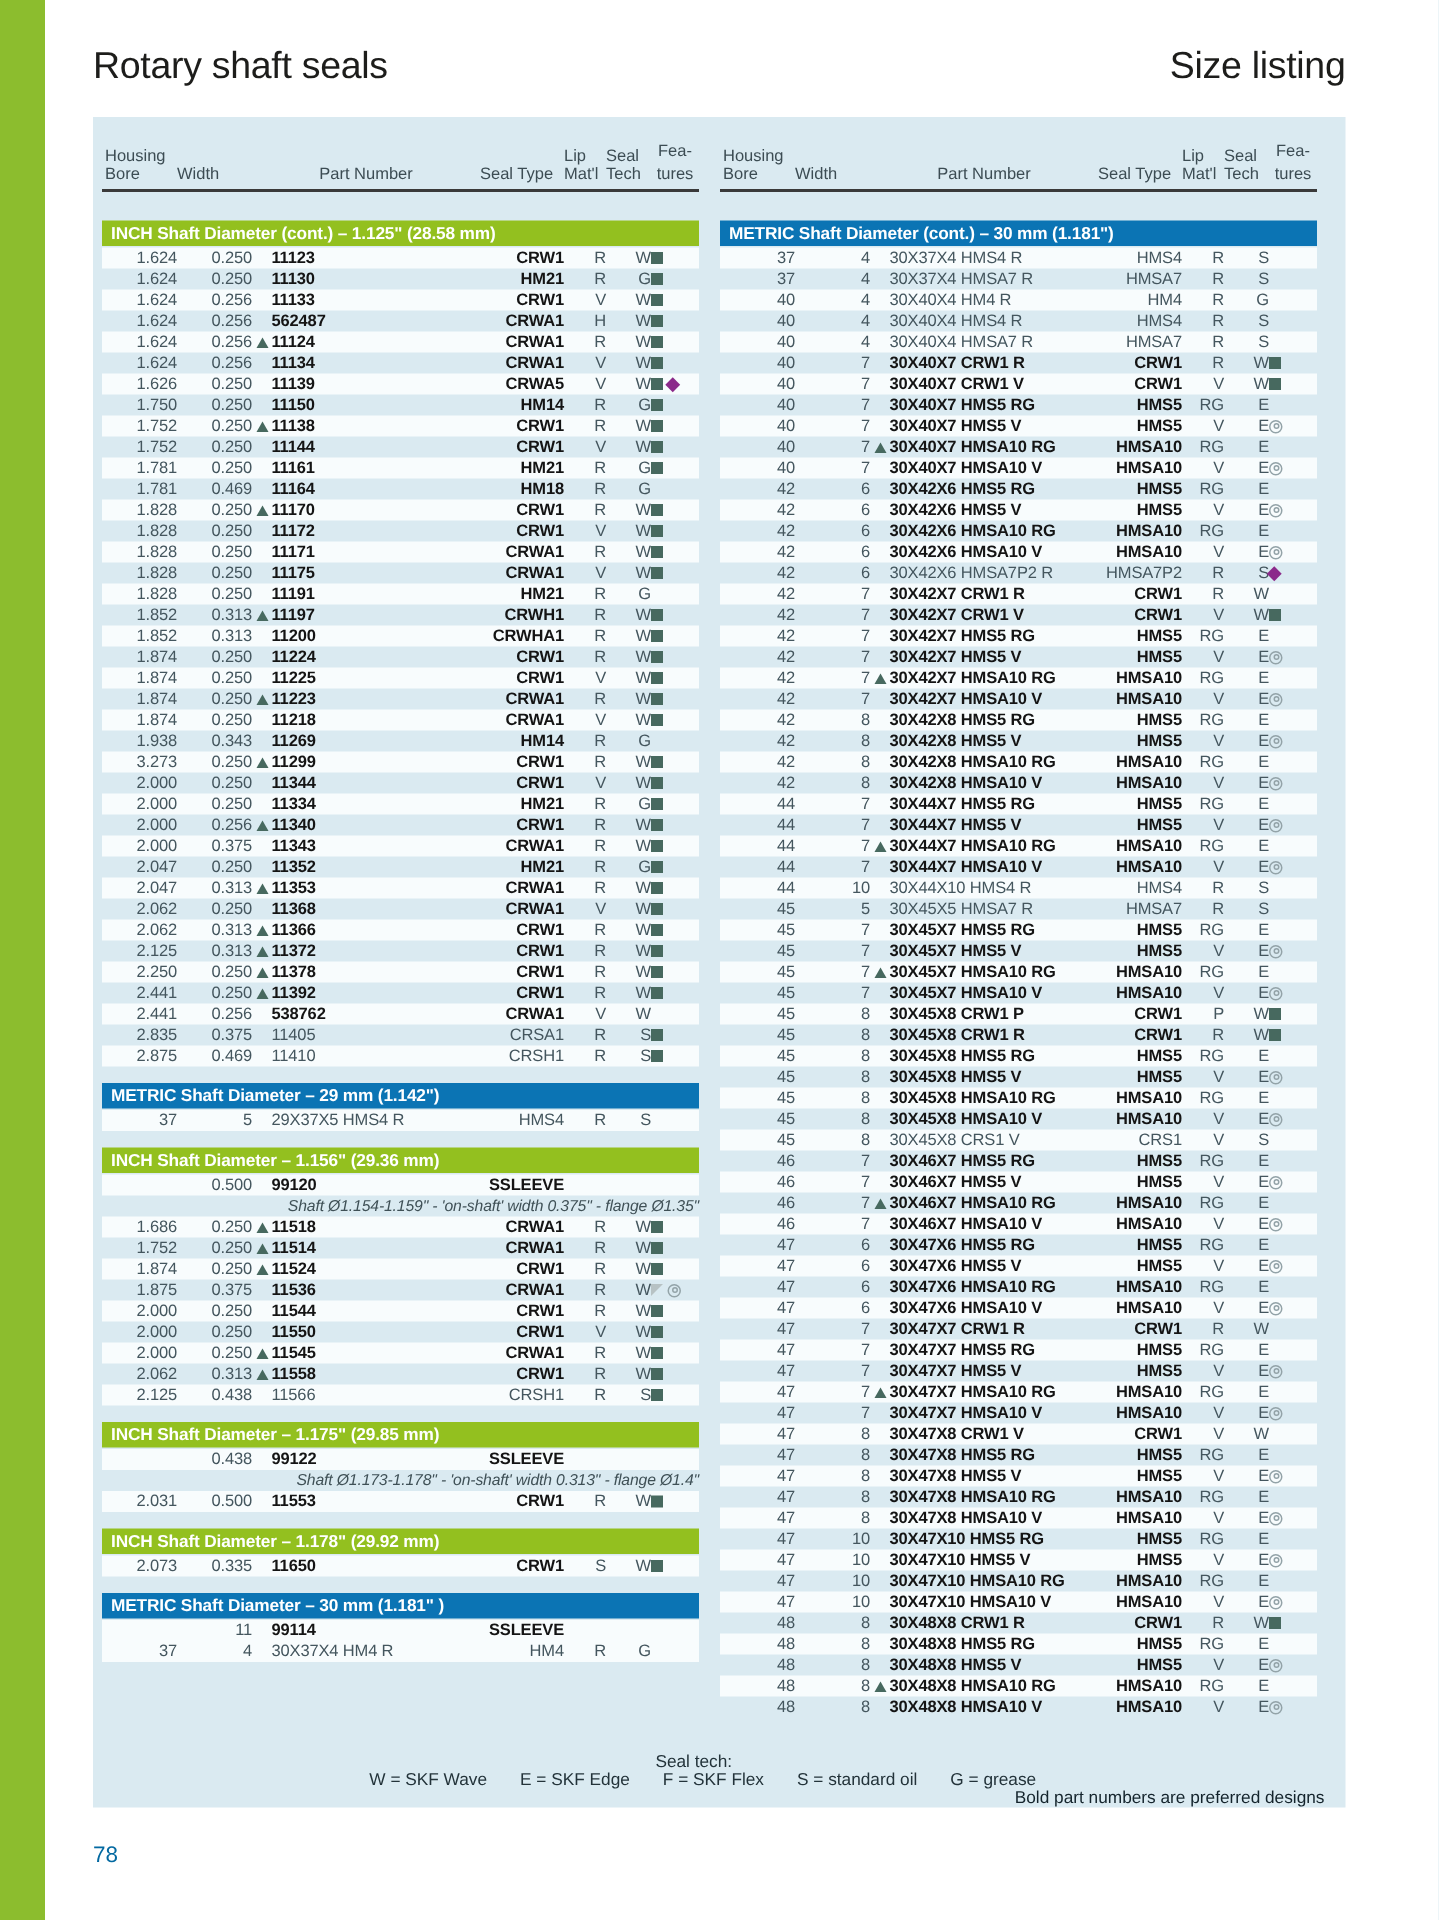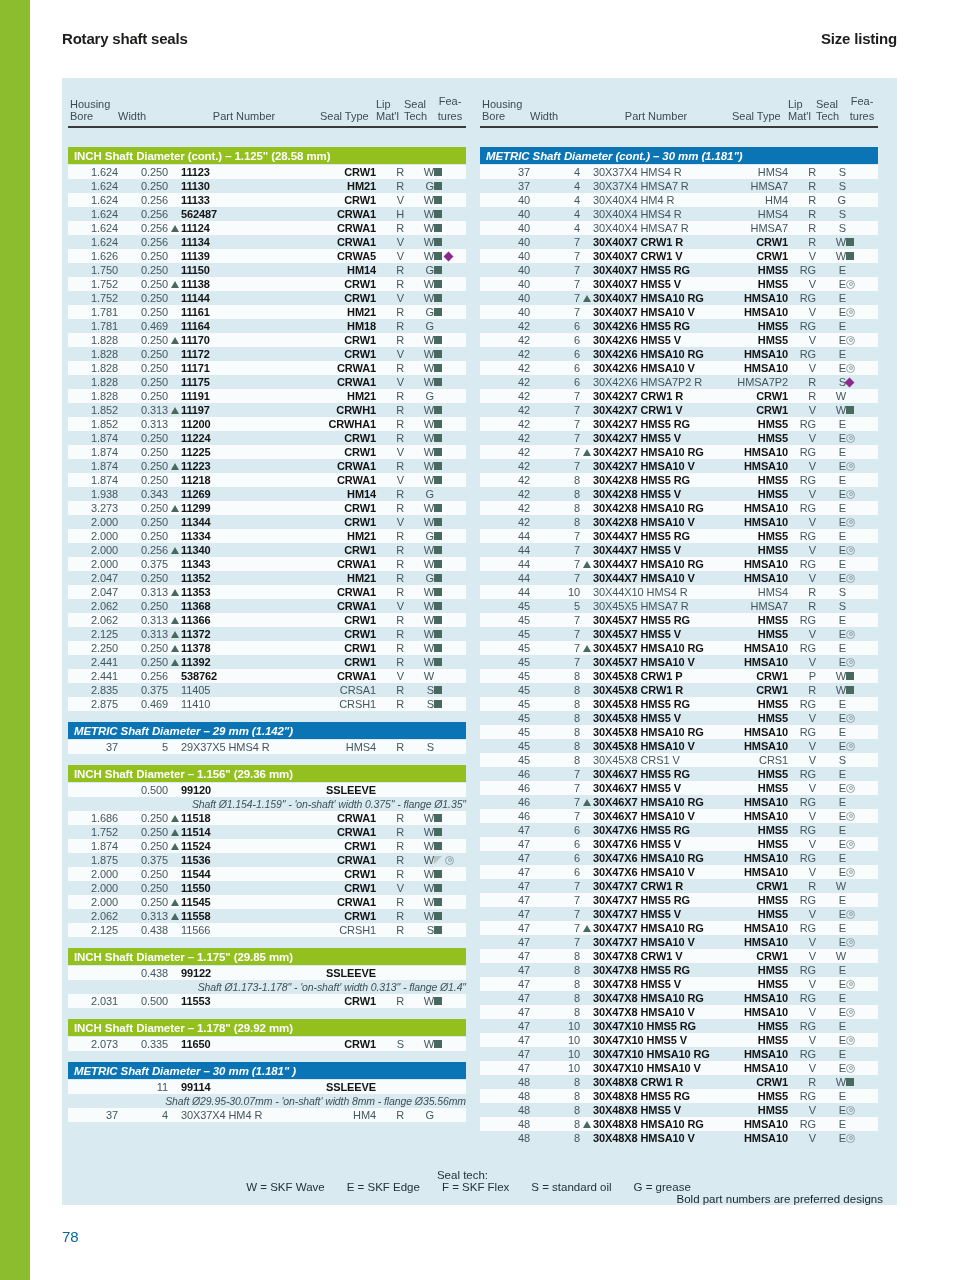--- a/index.html
+++ b/index.html
@@ -5,41 +5,41 @@
   :root{
     --green:#93c01f; --blue:#0b74b4; --band:#daeaf1; --rowlight:#f8fcfd;
     --ink:#141414; --gray:#44565e; --teal:#47695f; --purple:#8b2a8a;
     --ringc:#93a3a8; --graytri:#b7c2c4;
   }
   *{margin:0;padding:0;box-sizing:border-box;}
   body{width:959px;height:1280px;position:relative;background:#ffffff;
        font-family:"Liberation Sans", sans-serif; overflow:hidden;}
   .edge-stripe{position:absolute;left:0;top:0;width:30px;height:1280px;background:#8cbd2e;}
   .titlebar{position:absolute;left:62px;top:30px;width:835px;display:flex;justify-content:space-between;}
-  .titlebar .t{font-size:15px;font-weight:bold;color:#1d1d1b;letter-spacing:-0.2px;text-align:right;}
+  .titlebar .t{font-size:25px;font-weight:normal;color:#1d1d1b;letter-spacing:-0.2px;text-align:right;}
   .band{position:absolute;left:62px;top:78px;width:835px;height:1127px;background:var(--band);padding:12px 6px 0 6px;}
   .cols{display:flex;gap:14px;}
   .half{width:398px;}
   
   .c-bore{width:50px;padding-left:2px;}
   .c-width{width:50px;}
   .c-part{width:152px;display:flex;align-items:center;}
   .c-seal{width:56px;}
   .c-lip{width:28px;}
   .c-tech{width:30px;}
   .c-feat{width:32px;display:flex;align-items:center;gap:3px;}
   
   .hd{display:flex;align-items:flex-end;border-bottom:2px solid #3a3a3a;padding-bottom:4px;height:38px;margin-bottom:19px;justify-content:space-between;}
   .hcell{display:flex;flex-direction:column;justify-content:flex-end;font-size:11px;line-height:12px;color:#3c4c53;}
   
   .section{margin-bottom:11px;text-align:right;}
   .bar{height:17px;display:flex;align-items:center;padding-left:6px;color:#fff;
        font-weight:bold;font-size:11.5px;letter-spacing:-0.1px;margin-bottom:1px;}
   .bar.inch{background:var(--green);}
-  .bar.metric{background:var(--blue);font-style:italic;}
+  .bar.metric{background:var(--blue);}
   .row{display:flex;align-items:center;height:14px;font-size:11px;color:var(--gray);background:var(--rowlight);letter-spacing:-0.1px;}
   .row.alt{background:transparent;}
   .row.note{display:block;font-style:italic;color:#3f5056;padding-left:78px;line-height:14px;font-size:10.5px;}
   .pre{width:13px;display:flex;justify-content:flex-end;padding-right:2px;}
   .pn{white-space:nowrap;}
   .pn.b{color:var(--ink);font-weight:bold;}
   .c-seal.b{color:var(--ink);font-weight:bold;}
   
   .ic-pre{width:0;height:0;border-left:4px solid transparent;border-right:4px solid transparent;border-bottom:7px solid var(--teal);}
   .ic-sq{width:8px;height:8px;background:var(--teal);display:inline-block;}
@@ -917,21 +917,20 @@
             <span class="c-width">11</span>
             <span class="c-part">
               <span class="pre"></span>
               <span class="pn b">99114</span>
             </span>
             <span class="c-seal b">SSLEEVE</span>
             <span class="c-lip"></span>
             <span class="c-tech"></span>
             <span class="c-feat"></span>
           </div>
-          <div class="row alt note">Shaft Ø29.95-30.07mm - 'on-shaft' width 8mm - flange Ø35.56mm</div>
           <div class="row">
             <span class="c-bore">37</span>
             <span class="c-width">4</span>
             <span class="c-part">
               <span class="pre"></span>
               <span class="pn ">30X37X4 HM4 R</span>
             </span>
             <span class="c-seal ">HM4</span>
             <span class="c-lip">R</span>
             <span class="c-tech">G</span>

